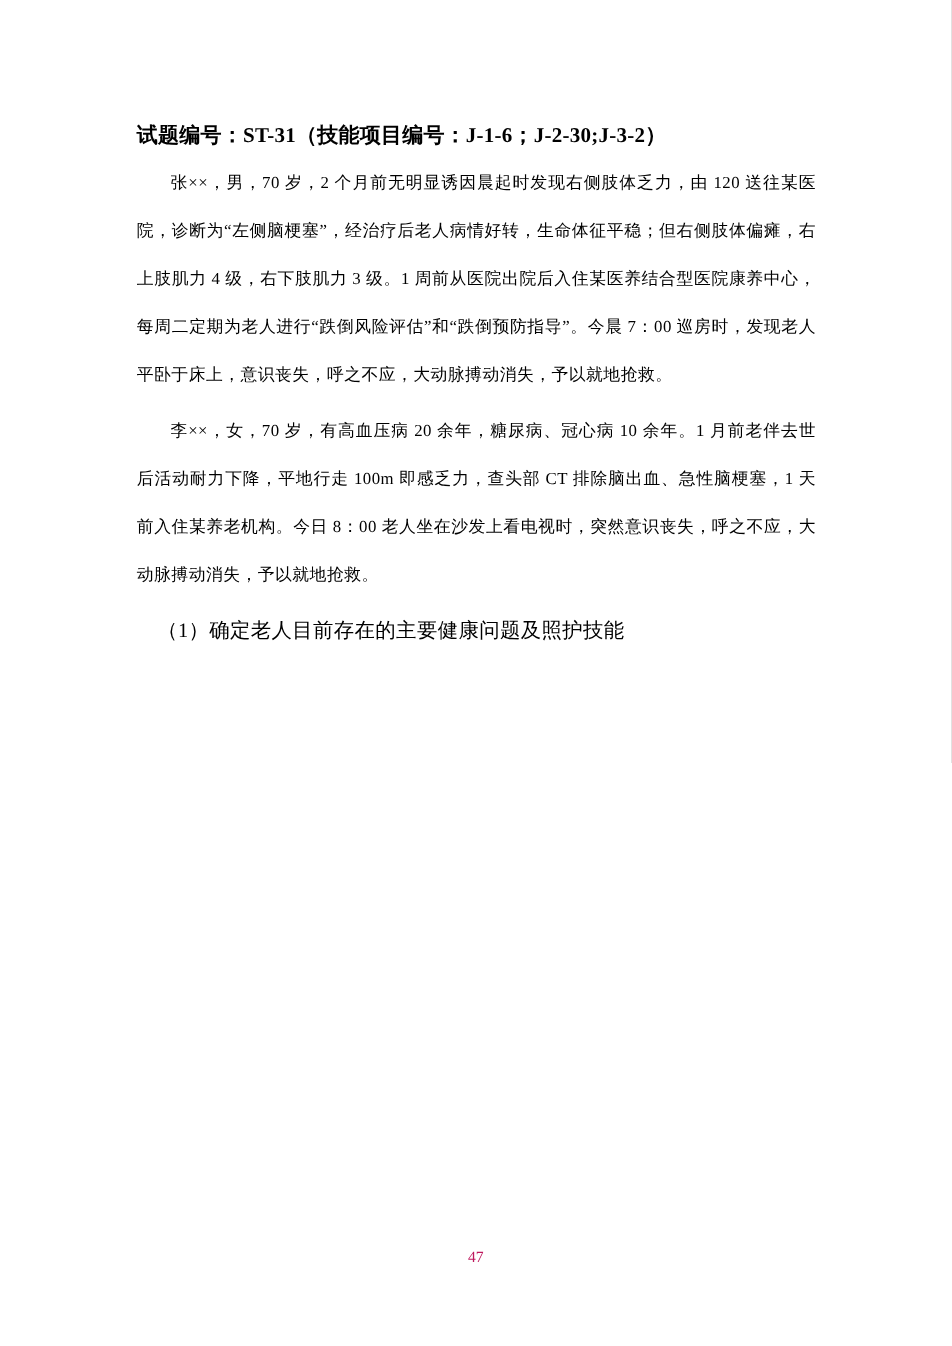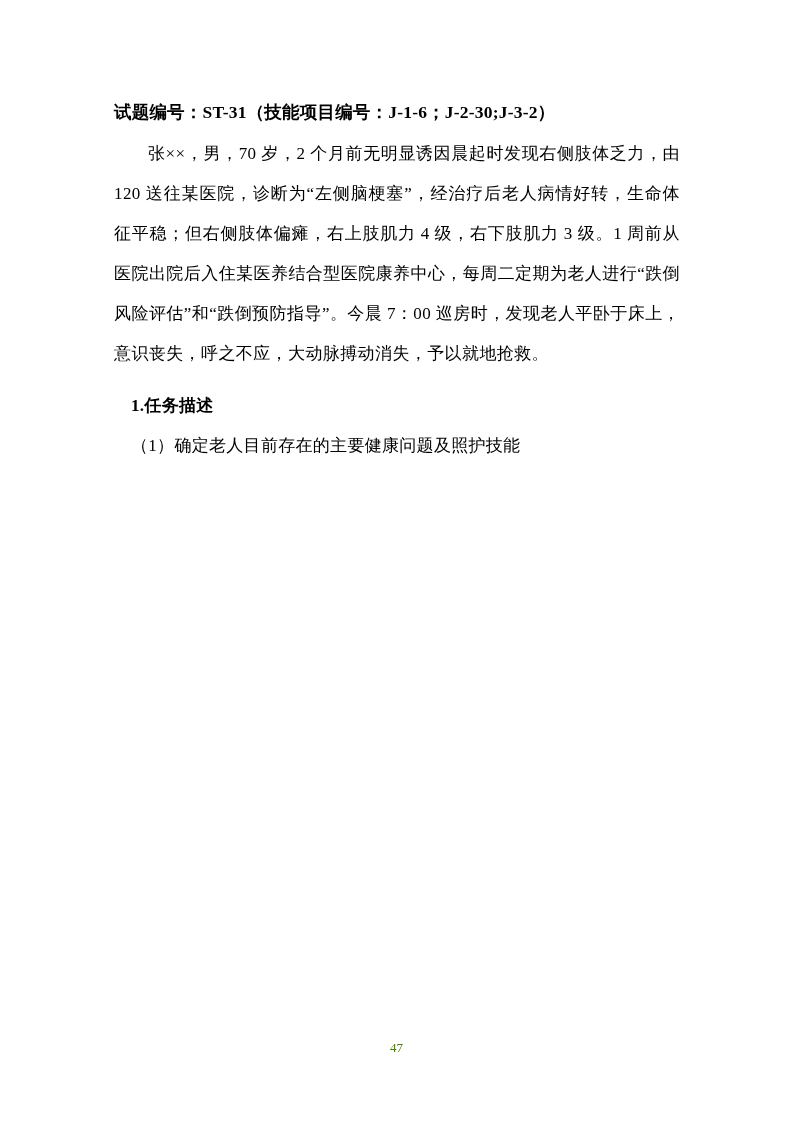--- a/index.html
+++ b/index.html
@@ -28,21 +28,21 @@
   .heading {
     font-family: "Liberation Serif", "DejaVu Serif", serif;
     font-weight: bold;
     font-size: 17.5px;
     line-height: 40px;
     letter-spacing: 0.2px;
     margin: 0 0 2px 0;
     white-space: nowrap;
   }
   .para {
-    font-size: 17px;
+    font-size: 14px;
     line-height: 40px;
     text-align: justify;
     text-justify: inter-ideograph;
     text-indent: 2em;
     margin: 0;
     letter-spacing: 0.4px;
   }
   .subheading {
     font-weight: bold;
     font-size: 17px;
@@ -60,41 +60,41 @@
   }
   .spacer-sm { height: 6px; }
   .footer {
     position: absolute;
     left: 0;
     right: 0;
     top: 1040px;
     text-align: center;
     font-size: 13px;
     font-family: "Liberation Serif", "DejaVu Serif", serif;
-    color: #4d7c0f;
+    color: #be185d;
   }
 </style>
 </head>
 <body>
 
 <div class="page">
   <div class="content">
 
     <p class="heading">试题编号：ST-31（技能项目编号：J-1-6；J-2-30;J-3-2）</p>
 
     <p class="para">张××，男，70 岁，2 个月前无明显诱因晨起时发现右侧肢体乏力，由 120 送往某医院，诊断为“左侧脑梗塞”，经治疗后老人病情好转，生命体征平稳；但右侧肢体偏瘫，右上肢肌力 4 级，右下肢肌力 3 级。1 周前从医院出院后入住某医养结合型医院康养中心，每周二定期为老人进行“跌倒风险评估”和“跌倒预防指导”。今晨 7：00 巡房时，发现老人平卧于床上，意识丧失，呼之不应，大动脉搏动消失，予以就地抢救。</p>
 
 
     <div class="spacer-sm"></div>
 
 
+    <p class="para">李××，女，70 岁，有高血压病 20 余年，糖尿病、冠心病 10 余年。1 月前老伴去世后活动耐力下降，平地行走 100m 即感乏力，查头部 CT 排除脑出血、急性脑梗塞，1 天前入住某养老机构。今日 8：00 老人坐在沙发上看电视时，突然意识丧失，呼之不应，大动脉搏动消失，予以就地抢救。</p>
 
 
     <div class="spacer-sm"></div>
 
-    <p class="subheading">1.任务描述</p>
 
     <p class="item">（1）确定老人目前存在的主要健康问题及照护技能</p>
 
   </div>
 
   <div class="footer">47</div>
 </div>
 
 </body></html>

